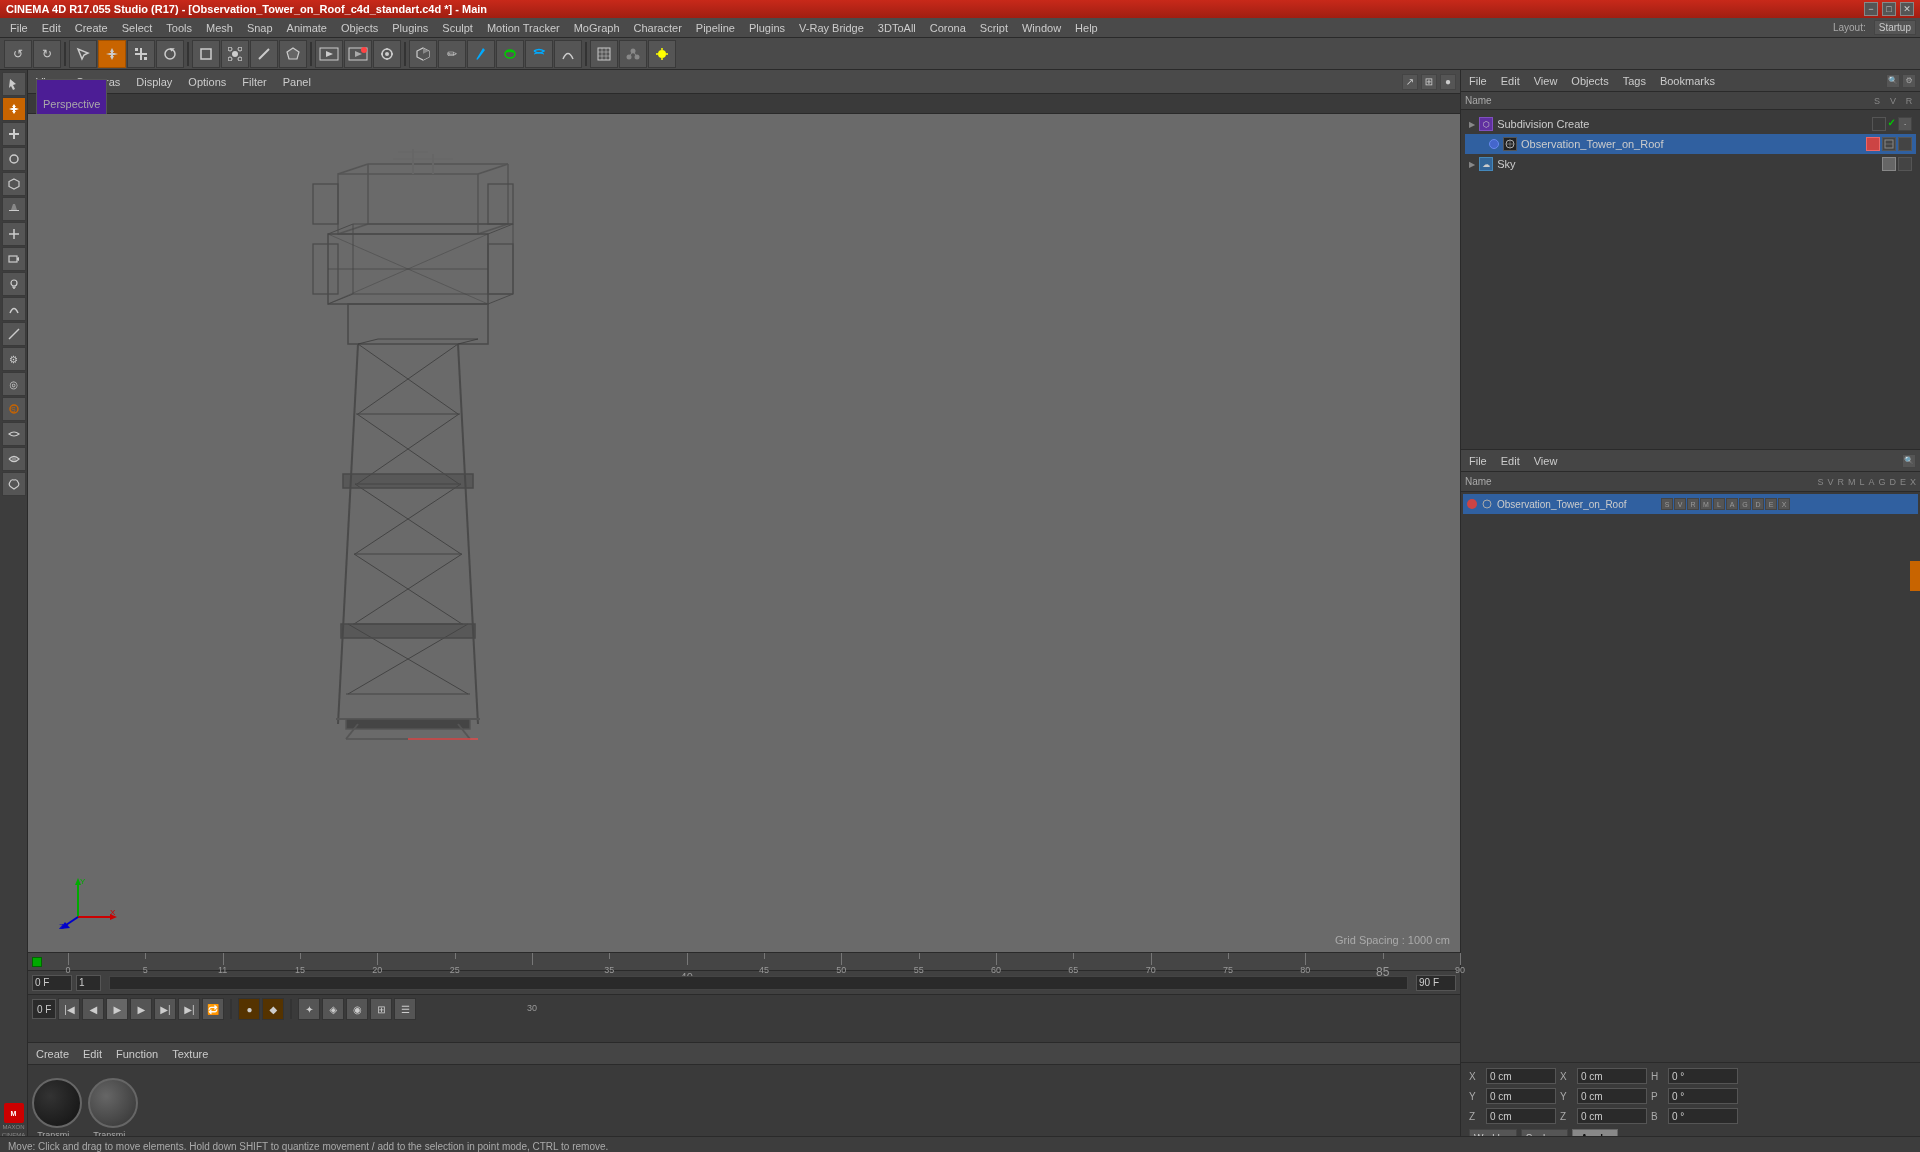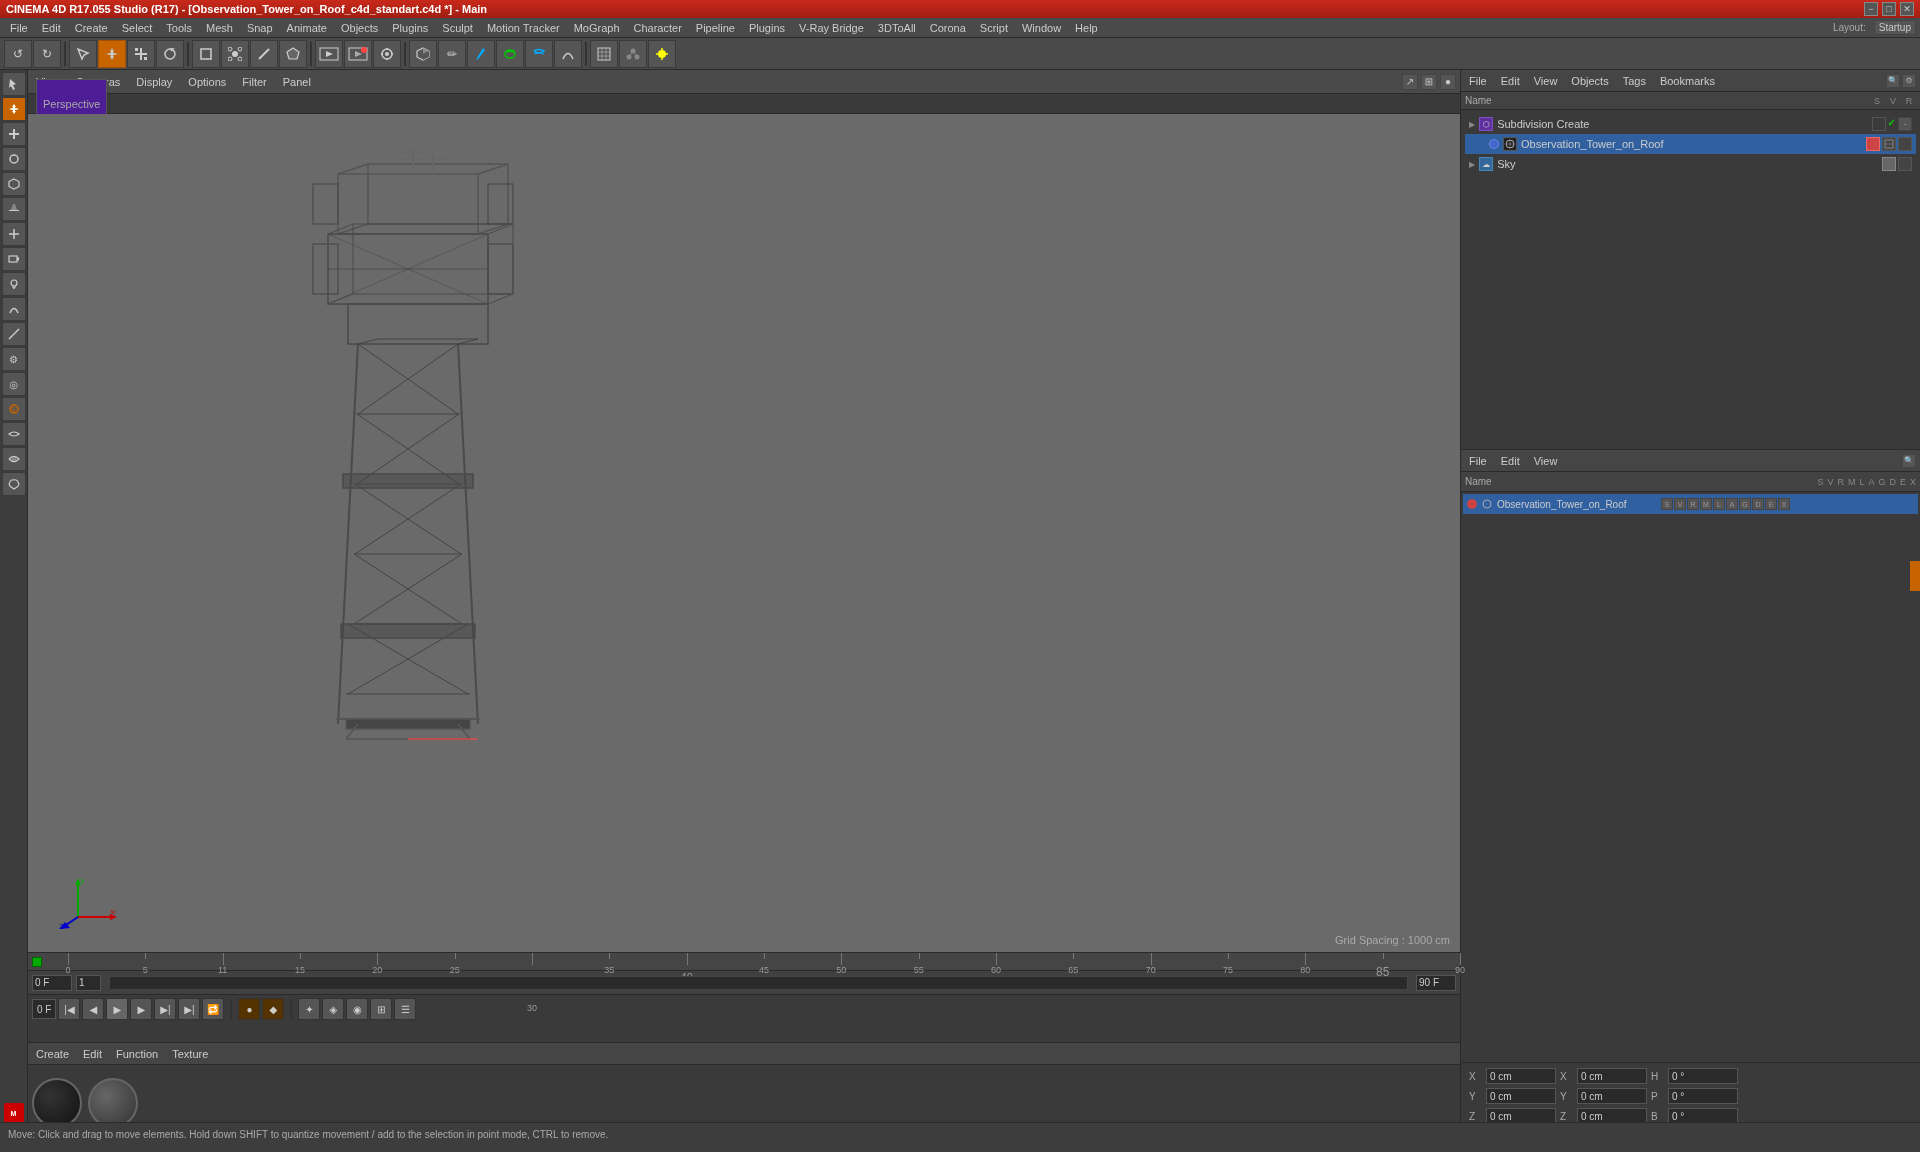--- a/index.html
+++ b/index.html
@@ -479,25 +479,25 @@
       font-size: 10px;
       height: 18px;
       padding: 0 8px;
       cursor: pointer;
       font-weight: bold;
     }
 
     
     #status-bar {
       width: 100%;
-      height: 30px;
+      height: 16px;
       background: #3d3d3d;
       display: flex;
-      align-items: flex-end;
-      padding: 12px 8px;
+      align-items: flex-start;
+      padding: 4px 8px;
       font-size: 10px;
       color: #aaa;
       border-top: 1px solid #2a2a2a;
       position: absolute;
       bottom: 0;
       left: 0;
     }
 
     
     #tower-svg {

